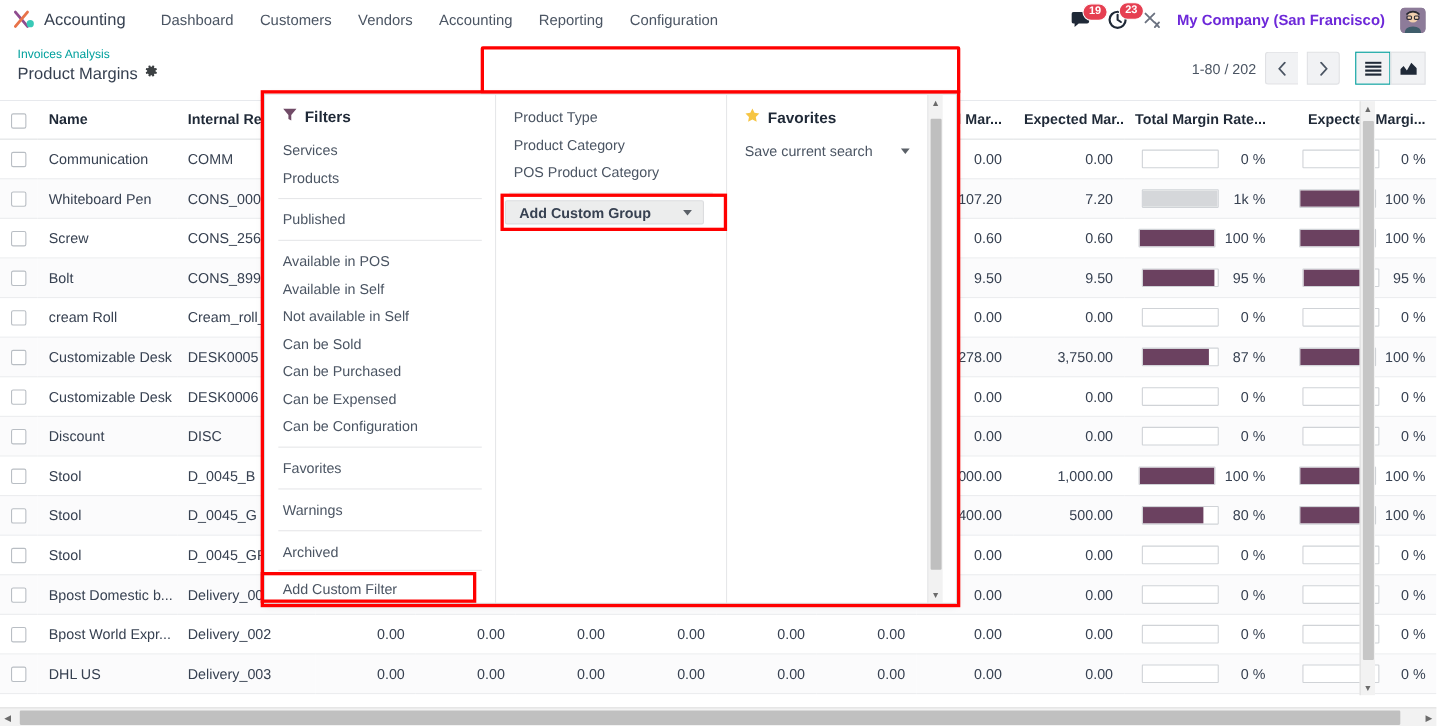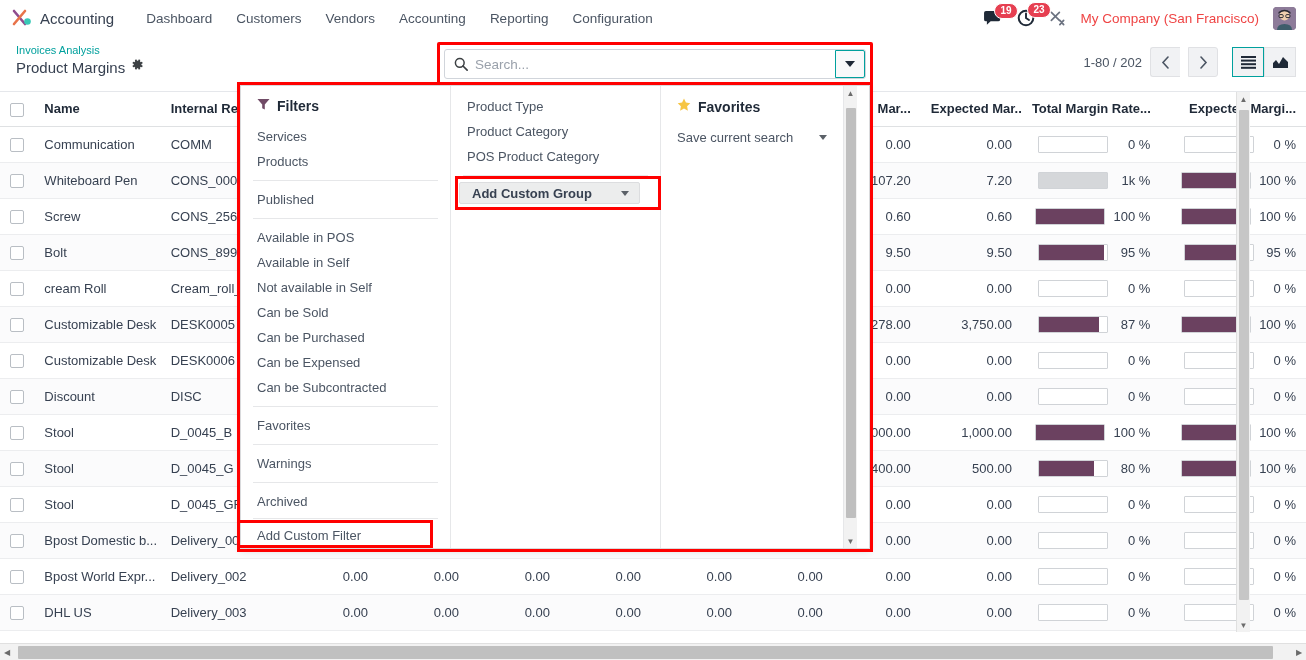--- a/index.html
+++ b/index.html
@@ -30,21 +30,21 @@
     margin-left: auto; display: flex; align-items: center; gap: 14px;
     padding-right: 10px;
   }
   .badge-wrap { position: relative; display: flex; align-items: center; cursor: pointer; }
   .cnt-badge {
     position: absolute; top: -7px; left: 10px;
     background: #e63f51; color: #fff; font-size: 10px; font-weight: 600;
     border-radius: 9px; padding: 1px 5px; line-height: 12px;
     border: 1.5px solid #fff;
   }
-  .company-name { font-size: 13.5px; color: #ef4444; cursor: pointer; }
+  .company-name { font-size: 13.5px; color: #6d28d9; cursor: pointer; font-weight: bold; }
   .avatar {
     width: 23px; height: 23px; border-radius: 4px; overflow: hidden;
     background: #7b6a86; display: block; cursor: pointer;
   }
 
   
   .cp {
     position: absolute; top: 36px; left: 0; width: 1306px; height: 56px;
     background: #ffffff; border-bottom: 1px solid #e5e7eb;
   }
@@ -261,32 +261,20 @@
         <span class="gear">
           <svg width="13" height="13" viewBox="0 0 16 16">
             <path fill="#3c4043" d="M8 5.1a2.9 2.9 0 100 5.8 2.9 2.9 0 000-5.8zm0 4.5a1.6 1.6 0 110-3.2 1.6 1.6 0 010 3.2z"></path>
             <path fill="#3c4043" d="M14 9.1l-1.2-.4a4.9 4.9 0 000-1.4l1.2-.4a.5.5 0 00.3-.6l-.5-1.3a.5.5 0 00-.6-.3l-1.2.4a4.9 4.9 0 00-1-1l.4-1.2a.5.5 0 00-.3-.6L9.8 1.8a.5.5 0 00-.6.3l-.4 1.2a4.9 4.9 0 00-1.4 0l-.4-1.2a.5.5 0 00-.6-.3l-1.3.5a.5.5 0 00-.3.6l.4 1.2a4.9 4.9 0 00-1 1l-1.2-.4a.5.5 0 00-.6.3l-.5 1.3a.5.5 0 00.3.6l1.2.4a4.9 4.9 0 000 1.4l-1.2.4a.5.5 0 00-.3.6l.5 1.3a.5.5 0 00.6.3l1.2-.4a4.9 4.9 0 001 1l-.4 1.2a.5.5 0 00.3.6l1.3.5a.5.5 0 00.6-.3l.4-1.2a4.9 4.9 0 001.4 0l.4 1.2a.5.5 0 00.6.3l1.3-.5a.5.5 0 00.3-.6l-.4-1.2a4.9 4.9 0 001-1l1.2.4a.5.5 0 00.6-.3l.5-1.3a.5.5 0 00-.3-.6z"></path>
           </svg>
         </span>
       </div>
     </div>
 
     <div class="searchzone">
-      <div class="searchbar">
-        <span class="search-icon-box">
-          <svg width="14" height="14" viewBox="0 0 16 16">
-            <circle cx="6.6" cy="6.6" r="5" fill="none" stroke="#3c4043" stroke-width="1.7"></circle>
-            <path d="M10.3 10.3 L15 15" stroke="#3c4043" stroke-width="1.9" stroke-linecap="round"></path>
-          </svg>
-        </span>
-        <input class="search-input" type="text" placeholder="Search..." style="">
-        <span class="search-toggle">
-          <span class="caret-down"></span>
-        </span>
-      </div>
       <div class="search-hl"></div>
     </div>
 
     <div class="pager">
       <span class="pager-text">1-80 / 202</span>
       <span class="pgbtn first">
         <svg width="9" height="13" viewBox="0 0 9 13">
             <path d="M7 1 L2 6.5 L7 12" fill="none" stroke="#4b5563" stroke-width="1.6" stroke-linecap="round"></path>
           </svg>
       </span>
@@ -790,21 +778,21 @@
         <div class="dd-item">Products</div>
         <div class="dd-sep"></div>
         <div class="dd-item">Published</div>
         <div class="dd-sep"></div>
         <div class="dd-item">Available in POS</div>
         <div class="dd-item">Available in Self</div>
         <div class="dd-item">Not available in Self</div>
         <div class="dd-item">Can be Sold</div>
         <div class="dd-item">Can be Purchased</div>
         <div class="dd-item">Can be Expensed</div>
-        <div class="dd-item">Can be Subcontracted</div>
+        <div class="dd-item">Can be Configuration</div>
         <div class="dd-sep"></div>
         <div class="dd-item">Favorites</div>
         <div class="dd-sep"></div>
         <div class="dd-item">Warnings</div>
         <div class="dd-sep"></div>
         <div class="dd-item">Archived</div>
         <div class="dd-sep" style="margin-top:4px;"></div>
         <div class="acf-wrap">
           <div class="acf-btn">Add Custom Filter</div>
           <div class="acf-hl"></div>

